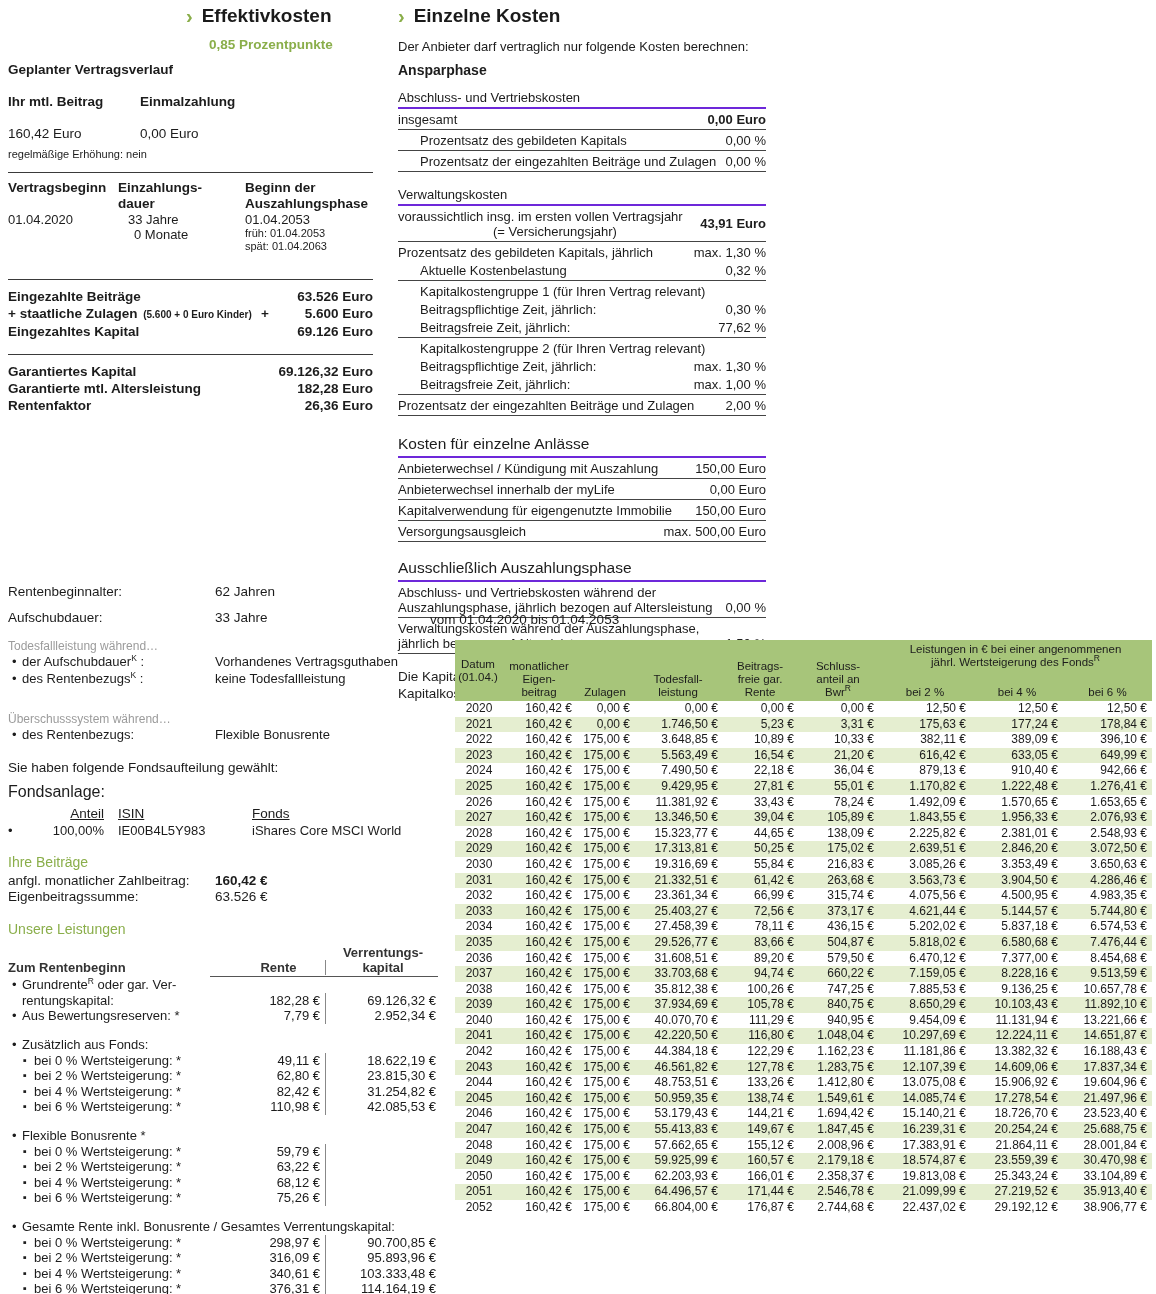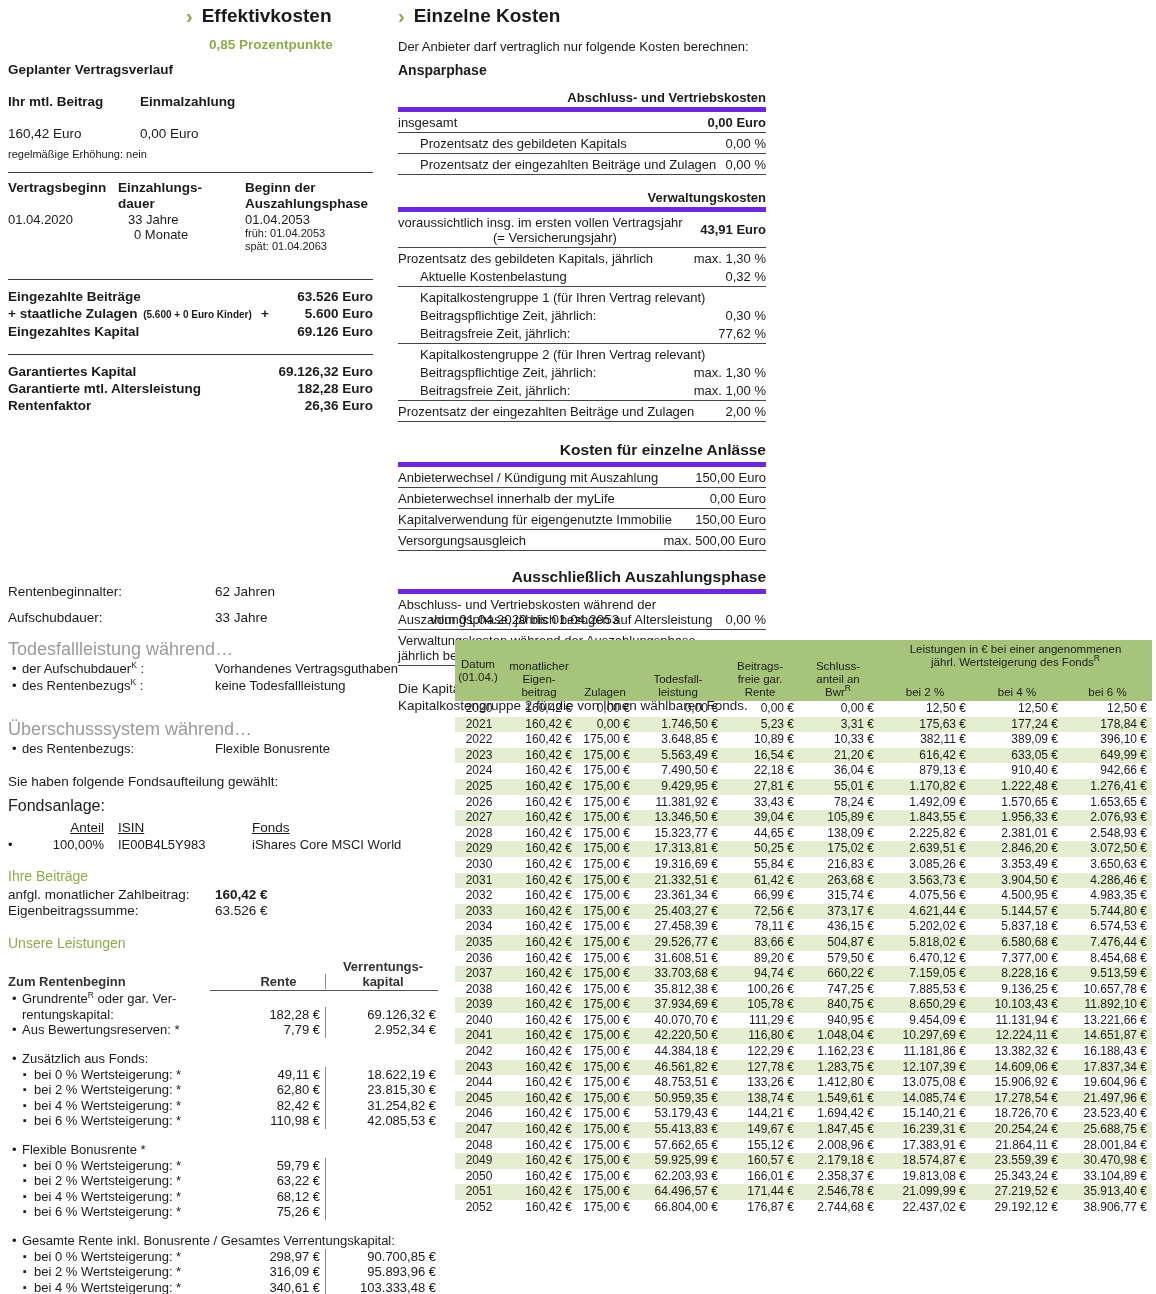--- a/index.html
+++ b/index.html
@@ -39,39 +39,39 @@
   .sum-block{margin-top:8px;}
   .sum-row{display:flex;font-weight:bold;font-size:13.5px;line-height:17px;}
   .sum-row .l{flex:1;white-space:nowrap;}
   .sum-row .note{font-weight:bold;font-size:10px;align-self:center;margin-left:2px;}
   .sum-row .plus{width:16px;text-align:left;}
   .sum-row .v{width:96px;text-align:right;white-space:nowrap;}
 
   
   .right-col{position:absolute;left:398px;top:62px;width:368px;}
   .anspar{font-weight:bold;font-size:14px;margin-bottom:12px;}
-  .cost-title{font-weight:bold;font-size:13px;border-bottom:5px solid #6d28d9;padding-bottom:2px;text-align:right;}
+  .cost-title{font-weight:normal;font-size:13px;border-bottom:2px solid #6d28d9;padding-bottom:2px;}
   .cost-section-abschluss{margin-top:10px;}
   .cost-section-verwaltung{margin-top:15px;}
   .cost-section-anlaesse{margin-top:19px;}
   .cost-section-auszahlung{margin-top:17px;}
   .cost-section.lg .cost-title{font-size:15.5px;padding-bottom:3px;}
   .cost-group{border-bottom:1px solid #444;padding:1px 0;}
   .cost-row{display:flex;align-items:flex-end;padding:1.5px 0;}
   .cost-row .cl{flex:1;line-height:15px;}
   .cost-row .cl.ind{padding-left:22px;}
   .cost-label2{padding-left:95px;line-height:15px;}
   .cost-row .cv{white-space:nowrap;padding-left:8px;line-height:15px;}
   .cost-row.vcenter{align-items:center;}
   .cost-note{margin-top:14px;font-size:13.5px;line-height:17px;}
 
   
   .mid{position:absolute;left:8px;top:584px;width:446px;}
   .kv{display:grid;grid-template-columns:207px auto;line-height:16px;margin-bottom:10px;font-size:13.5px;}
-  .blk-title{font-size:18px;}
+  .blk-title{font-size:12px;}
   .bullet-row{display:grid;grid-template-columns:207px auto;line-height:17px;}
   .bullet-row .lab{padding-left:14px;position:relative;}
   .bullet-row .lab .bu{position:absolute;left:4px;top:0;font-size:13px;}
   .todesfall{margin-top:13px;}
   .ueberschuss{margin-top:25px;}
   .fonds-intro{margin-top:17px;font-size:13.5px;}
   .fondsanlage{margin-top:8px;font-size:16px;}
   .fonds-grid{display:grid;grid-template-columns:18px 64px 120px auto;column-gap:14px;margin-top:4px;line-height:17px;}
   .fonds-grid .hd{text-decoration:underline;font-size:13.5px;}
   .fonds-grid .ra{text-align:right;}

